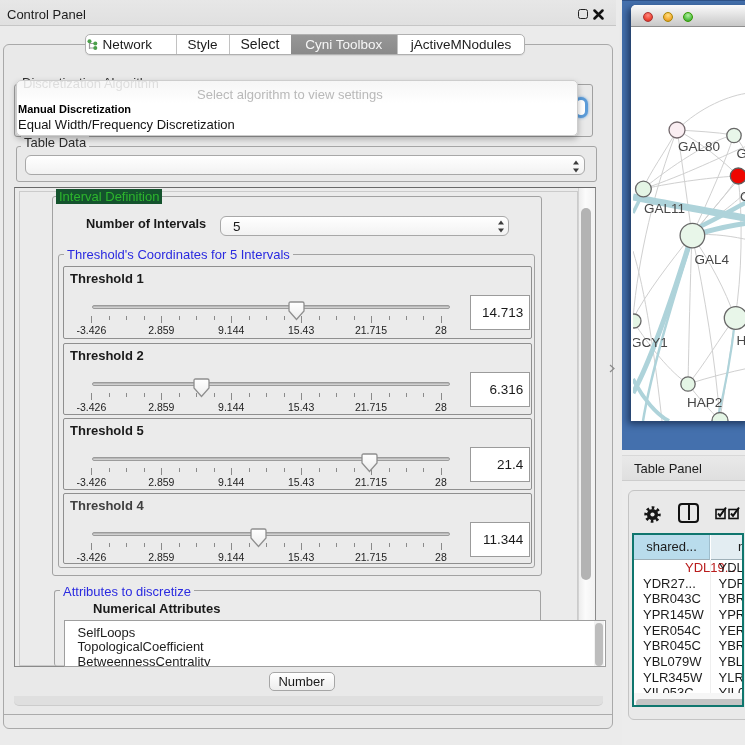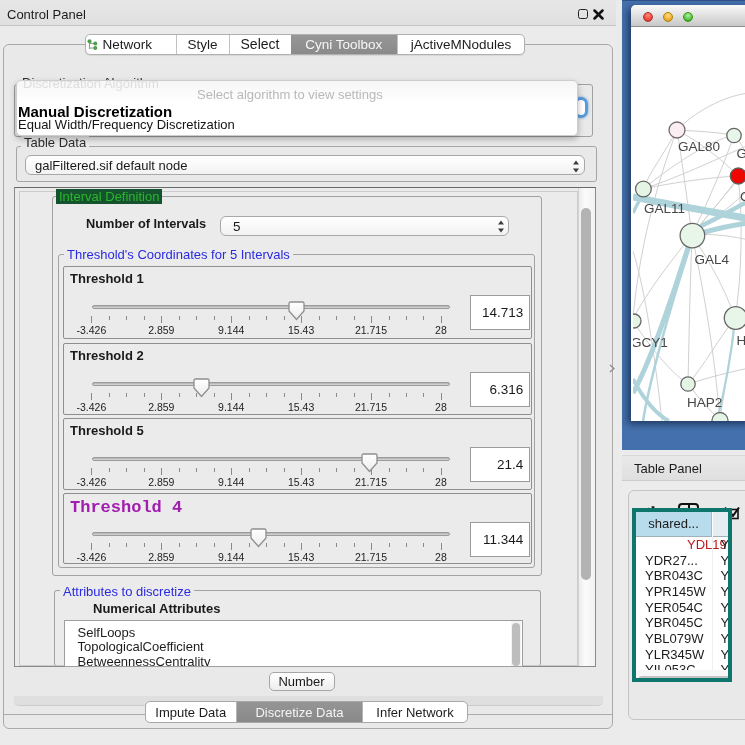--- a/index.html
+++ b/index.html
@@ -38,21 +38,20 @@
 
   <div class="abs" style="left:14px;top:84px;width:578.5px;height:53px;border:1px solid #a0a0a0;border-radius:3px;"></div>
 
   <div class="abs" style="left:22px;top:74.9px;font-size:13px;color:#2e2e2e;z-index:49;">Discretization Algorithm</div>
 
   <div class="abs" style="left:574px;top:96.5px;width:14px;height:21px;border:3px solid #5b9bd8;border-radius:7px;background:#fff;box-shadow:0 0 3px rgba(91,155,216,0.9);"></div>
 
   <div class="abs" style="left:16px;top:146px;width:581px;height:36px;border:1px solid #a5a5a5;border-radius:3px;"></div>
   <div class="abs" style="left:21px;top:135px;font-size:13px;color:#2c2c2c;background:#e9e9e9;padding:0 3px;">Table Data</div>
   <div class="abs combo" style="left:25px;top:154.8px;width:559.5px;height:19.8px;background:linear-gradient(#ffffff,#f2f2f2);border:1px solid #a8a8a8;border-radius:6px;"></div>
-  <div class="abs" style="left:35px;top:158px;font-size:13px;color:#1a1a1a;">galFiltered.sif default node</div>
   <svg class="abs" style="left:571.5px;top:159.5px;" width="8" height="13" viewBox="0 0 8 13">
       <path d="M4 0.5 L7 4.5 H1 Z" fill="#3c3c3c"></path>
       <path d="M4 12.5 L1 8.5 H7 Z" fill="#3c3c3c"></path>
     </svg>
 
   <div class="abs" style="left:14px;top:186.5px;width:582px;height:480px;border:1px solid #8a8a8a;border-top-color:#696969;background:#ebebeb;"></div>
   <div class="abs" style="left:18.5px;top:190.5px;width:559px;height:475.5px;border:1px solid #cbcbcb;"></div>
 
   <div class="abs" style="left:578px;top:187.5px;width:17px;height:478px;background:linear-gradient(to right,#ededed,#fbfbfb 40%,#f2f2f2);border-left:1px solid #d2d2d2;"></div>
   <div class="abs" style="left:581px;top:208px;width:10px;height:372px;background:#b3b3b3;border-radius:5px;"></div>
@@ -189,21 +188,21 @@
           <defs>
             <linearGradient id="tg418" x1="0" y1="0" x2="0" y2="1">
               <stop offset="0" stop-color="#ffffff"></stop>
               <stop offset="1" stop-color="#ececec"></stop>
             </linearGradient>
           </defs>
         </svg>
         <div style="position:absolute;left:406.8px;top:28px;width:60px;height:35px;background:#fff;border:1px solid #9b9b9b;font-size:13.5px;color:#1a1a1a;text-align:right;line-height:34px;padding-right:6px;">21.4</div>
       </div>
       <div class="abs" style="left:62.5px;top:493px;width:469.5px;height:70.5px;border:1px solid #8f8f8f;border-radius:2px;background:#ebebeb;">
-        <div style="position:absolute;left:6.5px;top:4px;font-size:17px;font-weight:bold;color:#a21caf;font-family:Liberation Mono, monospace;">Threshold 4</div>
+        <div style="position:absolute;left:6.5px;top:4px;font-size:13px;font-weight:bold;color:#404040;">Threshold 4</div>
         <div style="position:absolute;left:28px;top:37.5px;width:358.5px;height:4.5px;border:1px solid #9b9b9b;border-radius:2.5px;background:linear-gradient(#adadad,#dcdcdc);"></div>
         <div style="position:absolute;left:27.9px;top:49px;width:1px;height:7px;background:#8a8a8a;"></div>
         <div style="position:absolute;left:45.4px;top:49px;width:1px;height:4px;background:#8a8a8a;"></div>
         <div style="position:absolute;left:62.9px;top:49px;width:1px;height:4px;background:#8a8a8a;"></div>
         <div style="position:absolute;left:80.3px;top:49px;width:1px;height:4px;background:#8a8a8a;"></div>
         <div style="position:absolute;left:97.8px;top:49px;width:1px;height:7px;background:#8a8a8a;"></div>
         <div style="position:absolute;left:115.3px;top:49px;width:1px;height:4px;background:#8a8a8a;"></div>
         <div style="position:absolute;left:132.8px;top:49px;width:1px;height:4px;background:#8a8a8a;"></div>
         <div style="position:absolute;left:150.2px;top:49px;width:1px;height:4px;background:#8a8a8a;"></div>
         <div style="position:absolute;left:167.7px;top:49px;width:1px;height:7px;background:#8a8a8a;"></div>
@@ -234,38 +233,33 @@
             </linearGradient>
           </defs>
         </svg>
         <div style="position:absolute;left:406.8px;top:28px;width:60px;height:35px;background:#fff;border:1px solid #9b9b9b;font-size:13.5px;color:#1a1a1a;text-align:right;line-height:34px;padding-right:6px;">11.344</div>
       </div>
     </div>
 
   <div class="abs" style="left:53.5px;top:590px;width:487px;height:76px;border:1px solid #a2a2a2;border-radius:3px;border-bottom:none;"></div>
   <div class="abs" style="left:60px;top:583.5px;font-size:13px;color:#2a2ae0;background:#ebebeb;padding:0 3px;">Attributes to discretize</div>
   <div class="abs" style="left:57px;top:600.5px;font-size:13px;font-weight:bold;color:#1a1a1a;padding-left:36px;">Numerical Attributes</div>
-  <div class="abs" style="left:63.5px;top:620px;width:459px;height:46.5px;background:#fff;border:1px solid #9e9e9e;overflow:hidden;">
+  <div class="abs" style="left:63.5px;top:620px;width:542px;height:46.5px;background:#fff;border:1px solid #9e9e9e;overflow:hidden;">
     <div style="position:absolute;left:13px;top:3.5px;font-size:13px;color:#1d1d1d;">SelfLoops</div>
     <div style="position:absolute;left:13px;top:18px;font-size:13px;color:#1d1d1d;">TopologicalCoefficient</div>
     <div style="position:absolute;left:13px;top:32.5px;font-size:13px;color:#1d1d1d;">BetweennessCentrality</div>
     <div style="position:absolute;right:1px;top:0;width:10px;height:46px;background:#f3f3f3;"></div>
     <div style="position:absolute;right:2px;top:1.5px;width:8px;height:43px;background:#bdbdbd;border-radius:4px;"></div>
   </div>
 
   <div class="abs" style="left:268.5px;top:672px;width:66px;height:18.5px;background:linear-gradient(#ffffff,#ededed);border:1px solid #a6a6a6;border-radius:5px;text-align:center;font-size:13px;color:#1a1a1a;line-height:17px;">Number</div>
   <div class="abs" style="left:13.5px;top:696px;width:589px;height:10px;background:#dfdfdf;border-radius:0 0 5px 5px;border-bottom:1px solid #cccccc;"></div>
 
   <div class="abs" style="left:3px;top:713.5px;width:609px;height:1px;background:#ababab;"></div>
 
-  <div class="abs" style="left:144.5px;top:701px;height:22px;display:flex;border:1px solid #a8a8a8;border-radius:5px;background:#fff;overflow:hidden;">
-    <div style="width:91.5px;display:flex;align-items:center;justify-content:center;font-size:13px;color:#1c1c1c;border-right:1px solid #b5b5b5;">Impute Data</div>
-    <div style="width:125px;display:flex;align-items:center;justify-content:center;font-size:13px;color:#f4f4f4;background:linear-gradient(#959595,#898989);">Discretize Data</div>
-    <div style="width:105px;display:flex;align-items:center;justify-content:center;font-size:13px;color:#1c1c1c;border-left:1px solid #b5b5b5;">Infer Network</div>
-  </div>
 </div>
 
 <svg class="abs" style="left:608px;top:364px;" width="8" height="9" viewBox="0 0 8 9">
     <path d="M2 1 L6 4.5 L2 8" stroke="#8a8a8a" stroke-width="1.2" fill="none"></path>
   </svg>
 
 <div class="abs" style="left:622px;top:0;width:123px;height:450px;background:#4470ad;border-top:1.5px solid #2f5288;"></div>
 
 <div class="abs" style="left:631px;top:5px;width:120px;height:416px;background:#fff;box-shadow:-2.5px 3px 7px rgba(8,20,45,0.6);border-radius:5px 0 0 0;">
   <div class="abs" style="left:0;top:0;width:120px;height:22px;background:linear-gradient(#fafafa,#c8c8c8);border-bottom:1px solid #8e8e8e;border-radius:5px 0 0 0;"></div>
@@ -352,21 +346,21 @@
 <div class="abs" style="left:687.5px;top:505px;width:2.6px;height:15px;background:#111;"></div>
 <svg class="abs" style="left:714.5px;top:506px;" width="13" height="14" viewBox="0 0 13 14">
     <rect x="1" y="3.5" width="9" height="9" fill="none" stroke="#111" stroke-width="1.6"></rect>
     <path d="M3 7.5 L5 9.8 L11 1.5" stroke="#111" stroke-width="2" fill="none"></path>
   </svg>
 <svg class="abs" style="left:727.5px;top:506px;" width="13" height="14" viewBox="0 0 13 14">
     <rect x="1" y="3.5" width="9" height="9" fill="none" stroke="#111" stroke-width="1.6"></rect>
     <path d="M3 7.5 L5 9.8 L11 1.5" stroke="#111" stroke-width="2" fill="none"></path>
   </svg>
 
-<div class="abs" style="left:632px;top:508px;width:100px;height:173.5px;border:4px solid #0f766e;background:#fff;overflow:hidden;">
+<div class="abs" style="left:632px;top:533px;width:112px;height:173.5px;border:2px solid #0f766e;background:#fff;overflow:hidden;">
   <div style="position:absolute;left:0;top:0;width:76px;height:24.5px;background:#b9dcec;border-right:1px solid #9fbecd;border-bottom:1px solid #9fb0b8;text-align:center;font-size:13px;color:#1c1c1c;line-height:24px;">shared...</div>
   <div style="position:absolute;left:77px;top:0;width:40px;height:24.5px;background:#e3edf2;border-bottom:1px solid #9fb0b8;font-size:13px;color:#1c1c1c;line-height:24px;padding-left:27px;">n</div>
   <div style="position:absolute;left:76px;top:25px;width:1px;height:135px;background:#efefef;"></div>
   <div id="rows">
       <div style="position:absolute;left:9px;top:25.0px;font-size:13px;color:#b91c1c;margin-left:42px;">YDL19...</div>
       <div style="position:absolute;left:84.5px;top:25.0px;font-size:13px;color:#1c1c1c;white-space:nowrap;">YDL194W</div>
       <div style="position:absolute;left:9px;top:40.6px;font-size:13px;color:#1c1c1c;">YDR27...</div>
       <div style="position:absolute;left:84.5px;top:40.6px;font-size:13px;color:#1c1c1c;white-space:nowrap;">YDR277C</div>
       <div style="position:absolute;left:9px;top:56.3px;font-size:13px;color:#1c1c1c;">YBR043C</div>
       <div style="position:absolute;left:84.5px;top:56.3px;font-size:13px;color:#1c1c1c;white-space:nowrap;">YBR043C</div>
@@ -383,15 +377,15 @@
       <div style="position:absolute;left:9px;top:150.1px;font-size:13px;color:#1c1c1c;">YIL053C</div>
       <div style="position:absolute;left:84.5px;top:150.1px;font-size:13px;color:#1c1c1c;white-space:nowrap;">YIL053C</div>
     </div>
   <div style="position:absolute;left:0px;top:158px;width:114px;height:15px;background:#f6f6f6;"></div>
   <div style="position:absolute;left:2px;top:163.5px;width:118px;height:8px;background:#c4c4c4;border-radius:4px;"></div>
 </div>
 
 <div class="abs" style="left:16px;top:79.8px;width:561.5px;height:56.7px;background:linear-gradient(#f6f6f6,#ffffff 42%);border-radius:5px;border:1px solid #cdcdcd;box-shadow:0 3px 6px rgba(0,0,0,0.28);z-index:50;overflow:hidden;">
   <div style="position:absolute;left:6px;top:-4.9px;font-size:13px;color:#dedede;">Discretization Algorithm</div>
   <div style="position:absolute;left:180px;top:6.2px;font-size:13px;color:#b9b9b9;">Select algorithm to view settings</div>
-  <div style="position:absolute;left:1px;top:22.7px;font-size:15px;font-weight:bold;color:#000;">Manual Discretization</div>
+  <div style="position:absolute;left:1px;top:22.7px;font-size:11px;font-weight:bold;color:#000;">Manual Discretization</div>
   <div style="position:absolute;left:1px;top:36.7px;font-size:13px;color:#141414;">Equal Width/Frequency Discretization</div>
 </div>
 
 </body></html>

